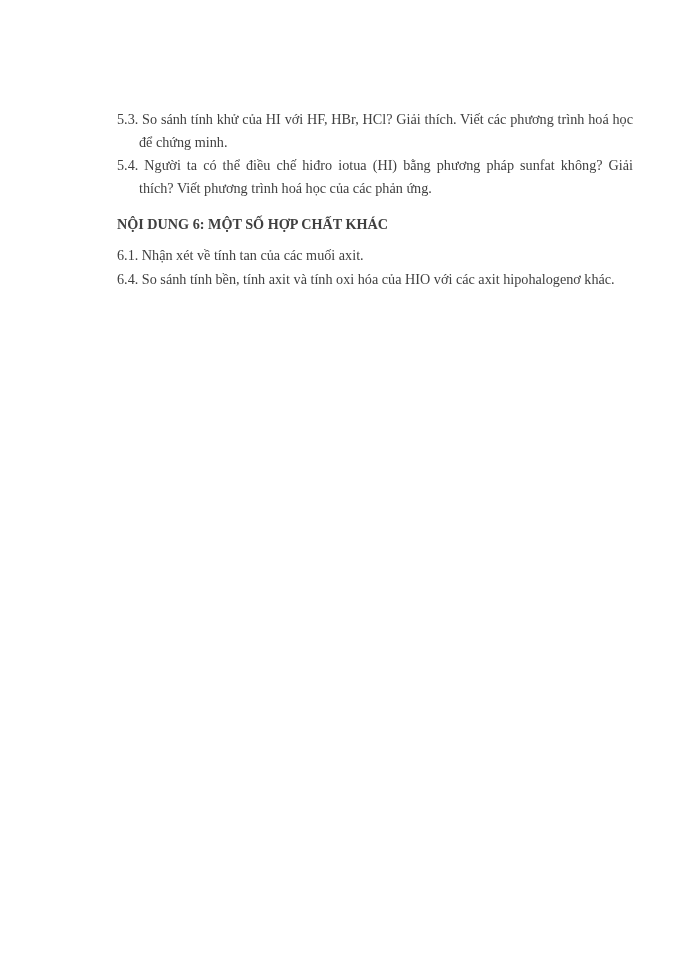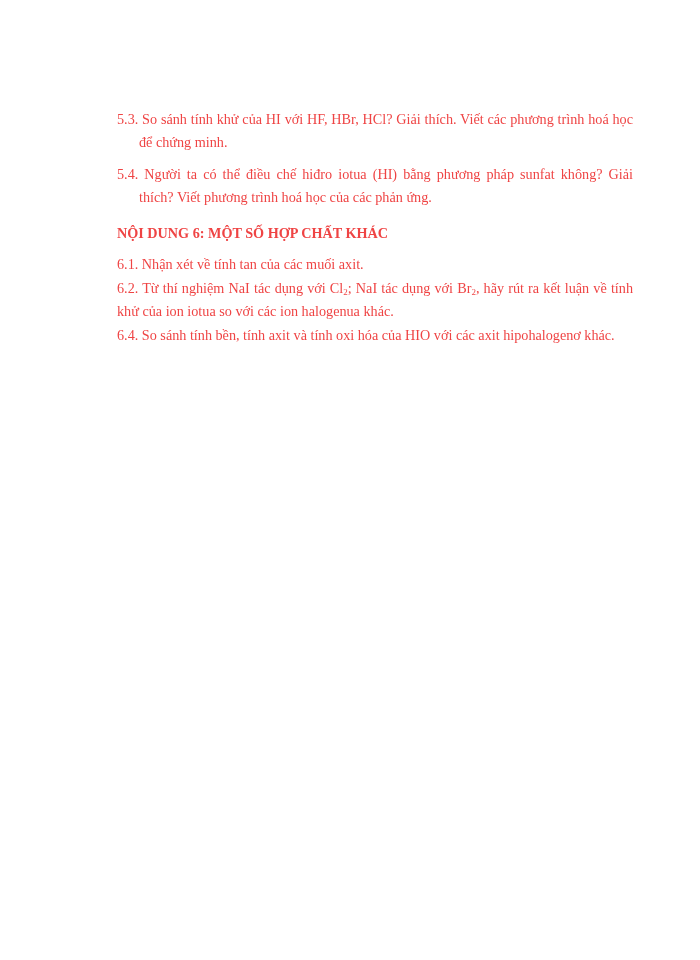--- a/index.html
+++ b/index.html
@@ -1,38 +1,37 @@
 <!DOCTYPE html>
 <html><head>
 <meta charset="utf-8">
 <style>
   html, body { margin: 0; padding: 0; background: #ffffff; }
   body { width: 700px; height: 960px; position: relative; overflow: hidden; }
   .page {
     position: absolute; left: 117px; top: 108px; width: 516px;
     font-family: "Liberation Serif", "DejaVu Serif", serif;
-    font-size: 14.2px; line-height: 22.6px; color: #ef4444;
+    font-size: 14.2px; line-height: 22.6px; color: #404040;
   }
   .item { text-align: justify; text-align-last: left; margin: 0; }
   .hang { padding-left: 22px; text-indent: -22px; }
   .heading { font-weight: bold; margin-top: 14px; margin-bottom: 8px; }
   .flat { margin: 0 0 1.4px 0; text-align: justify; }
   sub { font-size: 9px; vertical-align: -2px; line-height: 0; }
 </style>
 </head>
 <body>
 
 <div class="page">
 
   <p class="item hang"><span>5.3.</span> <span>So sánh tính khử của HI với HF, HBr, HCl? Giải thích. Viết các phương trình hoá học để chứng minh.</span></p>
 
-  <p class="item hang" style="margin-top:10px;"><span>5.4.</span> <span>Người ta có thể điều chế hiđro iotua (HI) bằng phương pháp sunfat không?  Giải thích? Viết phương trình hoá học của các phản ứng.</span></p>
+  <p class="item hang" style="margin-top:1px;"><span>5.4.</span> <span>Người ta có thể điều chế hiđro iotua (HI) bằng phương pháp sunfat không?  Giải thích? Viết phương trình hoá học của các phản ứng.</span></p>
 
   <p class="heading">NỘI DUNG 6: MỘT SỐ HỢP CHẤT KHÁC</p>
 
   <p class="flat"><span>6.1.</span> <span>Nhận xét về tính tan của các muối axit.</span></p>
 
-  <p class="flat"><span>6.2.</span> <span>Từ thí nghiệm NaI tác dụng với Cl</span><sub>2</sub><span>; NaI tác dụng với Br</span><sub>2</sub><span>, hãy rút ra kết luận về tính khử của ion iotua so với các ion halogenua khác.</span></p>
 
 
   <p class="flat"><span>6.4.</span> <span>So sánh tính bền, tính axit và tính oxi hóa của HIO với các axit hipohalogenơ khác.</span></p>
 
 </div>
 
 </body></html>

